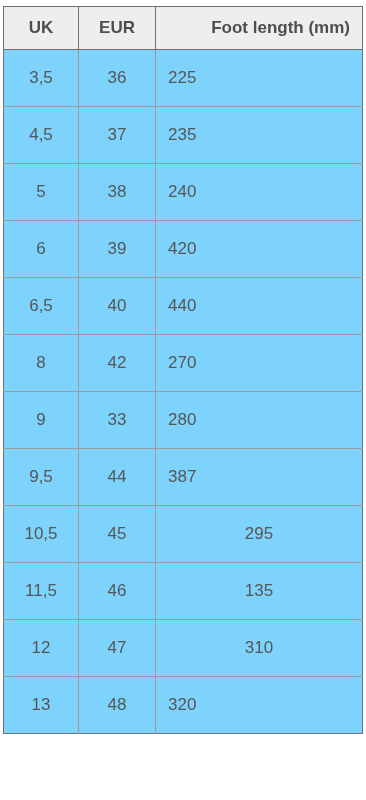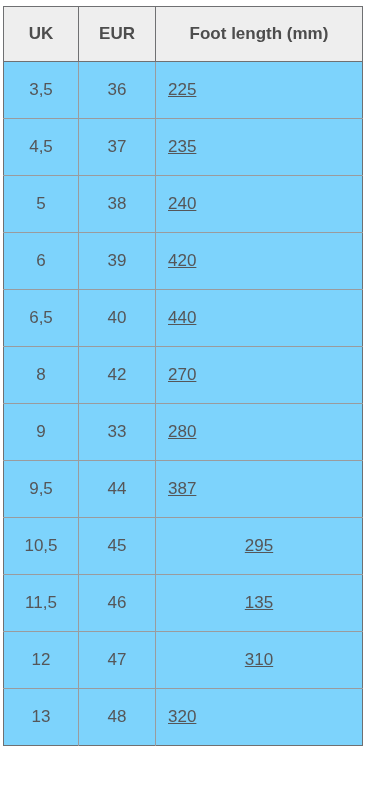--- a/index.html
+++ b/index.html
@@ -56,45 +56,45 @@
 
   table.size-table col.c-uk  { width: 75px; }
   table.size-table col.c-eur { width: 77px; }
   table.size-table col.c-len { width: 207px; }
 
   table.size-table thead th {
     background: #eeeeee;
     color: #4d4d4d;
     font-size: 17px;
     font-weight: bold;
-    height: 55px;
+    height: 43px;
     padding: 0 12px;
     text-align: center;
     border-right: 1px solid #6f7072;
     border-bottom: 1px solid #6f7072;
     white-space: nowrap;
   }
   table.size-table thead th.col-len {
-    text-align: center;
+    text-align: right;
     padding-left: 12px;
   }
   table.size-table thead th:last-child { border-right: none; }
 
   table.size-table tbody td {
     height: 57px;
     font-size: 17px;
     color: #555658;
     padding: 0 12px;
     border-right: 1px solid #9a9b9d;
     border-bottom: 1px solid #9a9b9d;
     background: #7dd3fc;
     white-space: nowrap;
     vertical-align: middle;
   }
-  table.size-table tbody td:last-child { border-right: none; text-decoration: underline; }
+  table.size-table tbody td:last-child { border-right: none; }
   table.size-table tbody tr:last-child td { border-bottom: none; }
 
   td.align-left   { text-align: left; }
   td.align-center { text-align: center; }
 </style>
 </head>
 <body>
 
 <div id="page">
 

